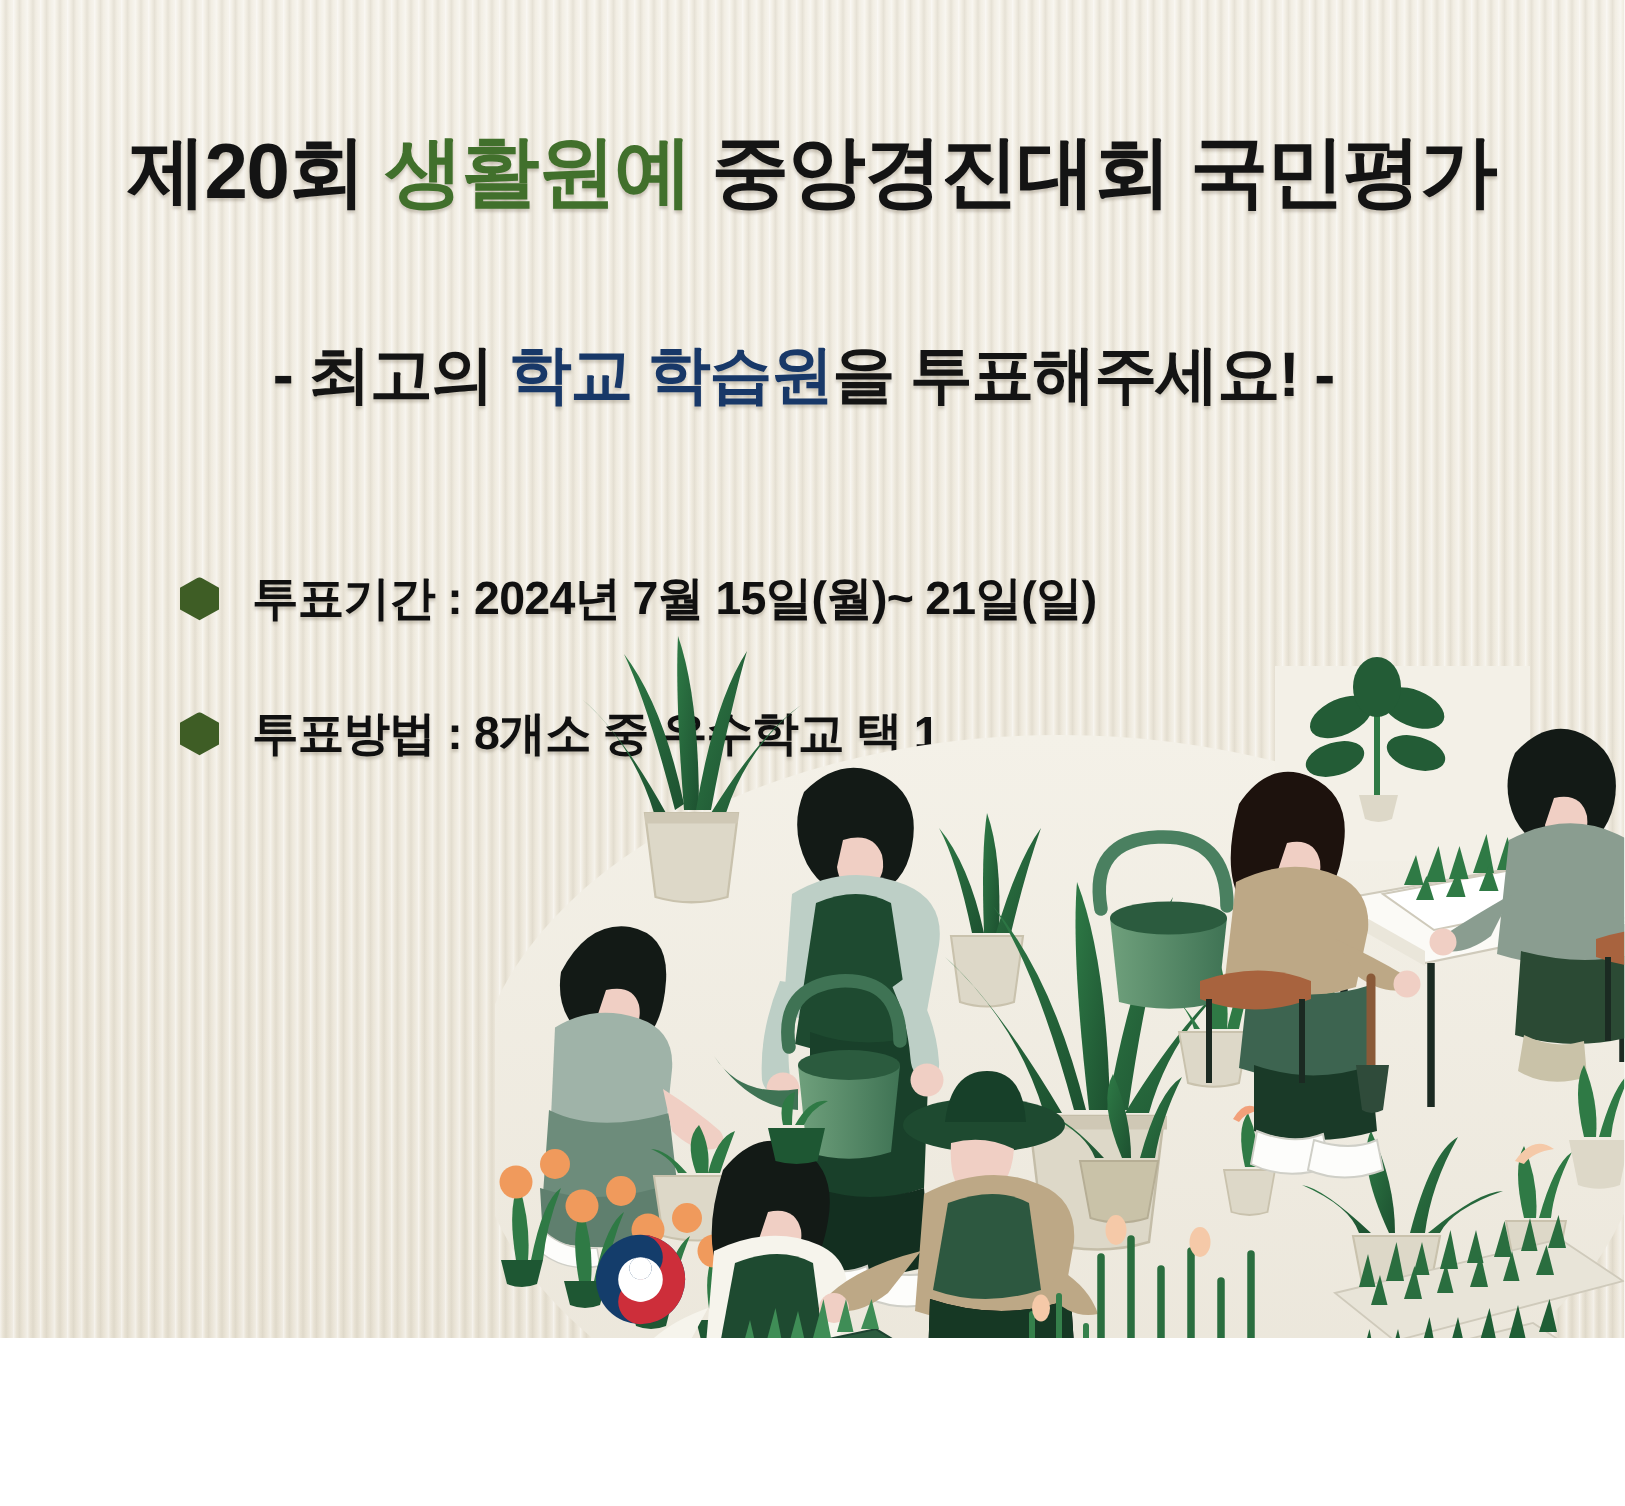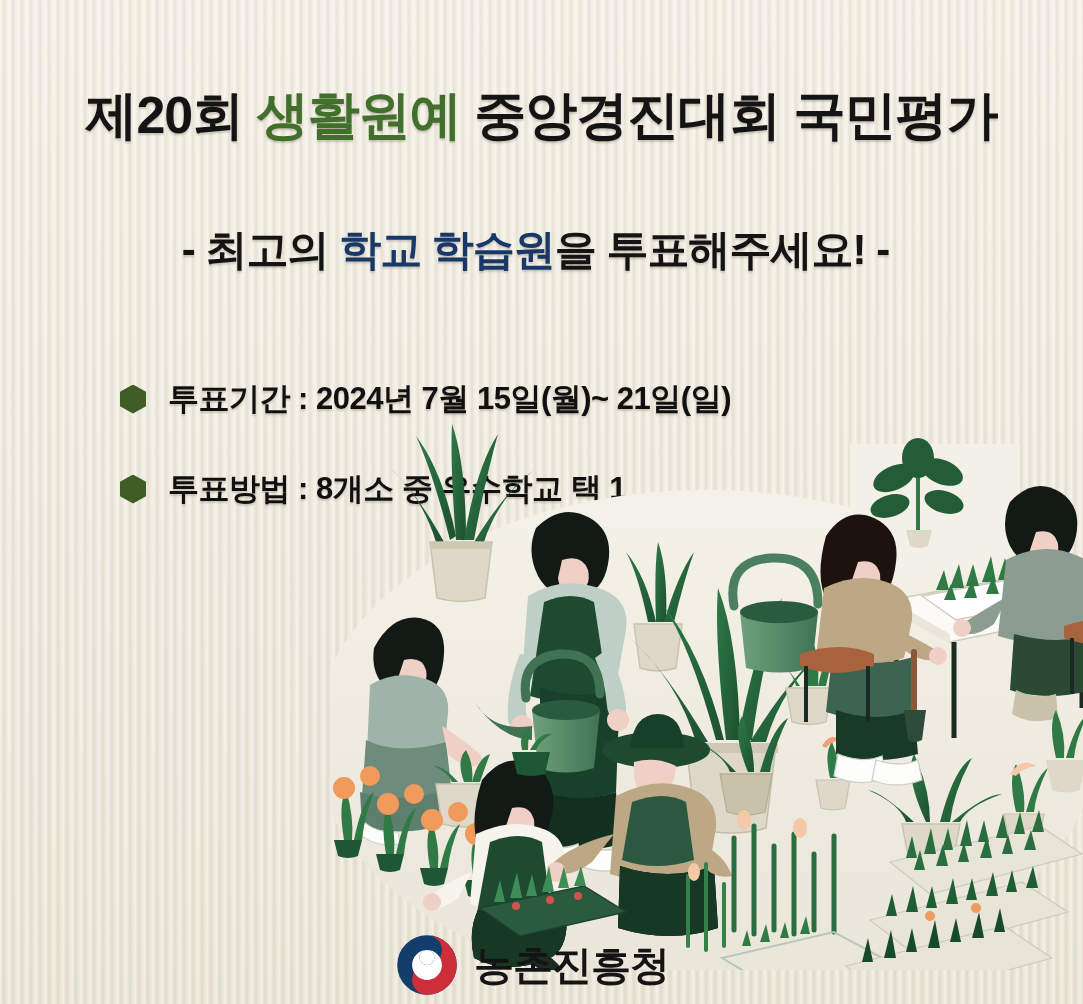--- a/index.html
+++ b/index.html
@@ -3,21 +3,21 @@
 <meta charset="utf-8">
 <style>
   * { margin:0; padding:0; box-sizing:border-box; }
   html, body {
     width:1083px; height:1004px;
     font-family:"Liberation Sans","DejaVu Sans",sans-serif;
     overflow:hidden;
   }
   #poster{
     position:relative;
-    width:1083px; height:1004px;
+    width:1083px; height:892px;
     background:
       repeating-linear-gradient(90deg,
         rgba(255,255,255,0.55) 0px,
         rgba(255,255,255,0.0) 2px,
         rgba(190,183,165,0.22) 4px,
         rgba(255,255,255,0.0) 6px,
         rgba(255,255,255,0.40) 9px),
       linear-gradient(180deg,#f2eee4 0%,#efeade 45%,#e9e3d5 100%);
     overflow:hidden;
   }
@@ -490,16 +490,15 @@
   </div>
 
   <div class="logo">
     <svg class="taegeuk" viewBox="0 0 100 100">
       <circle cx="50" cy="50" r="48" fill="#143d6b"></circle>
       <path d="M50 2 a48 48 0 0 1 0 96 a24 24 0 0 1 0 -48 a24 24 0 0 0 0 -48z" fill="#cd2e3a"></path>
       <path d="M50 26 a24 24 0 0 1 0 48 a12 12 0 0 1 0 -24 a12 12 0 0 0 0 -24z" fill="#ffffff"></path>
       <circle cx="50" cy="38" r="12" fill="#ffffff"></circle>
       <path d="M50 26 a24 24 0 0 0 0 48 a12 12 0 0 0 0 -24 a12 12 0 0 1 0 -24z" fill="#ffffff"></path>
     </svg>
-    <div class="logo-text">농촌진흥청</div>
   </div>
 
 </div>
 
 </body></html>

